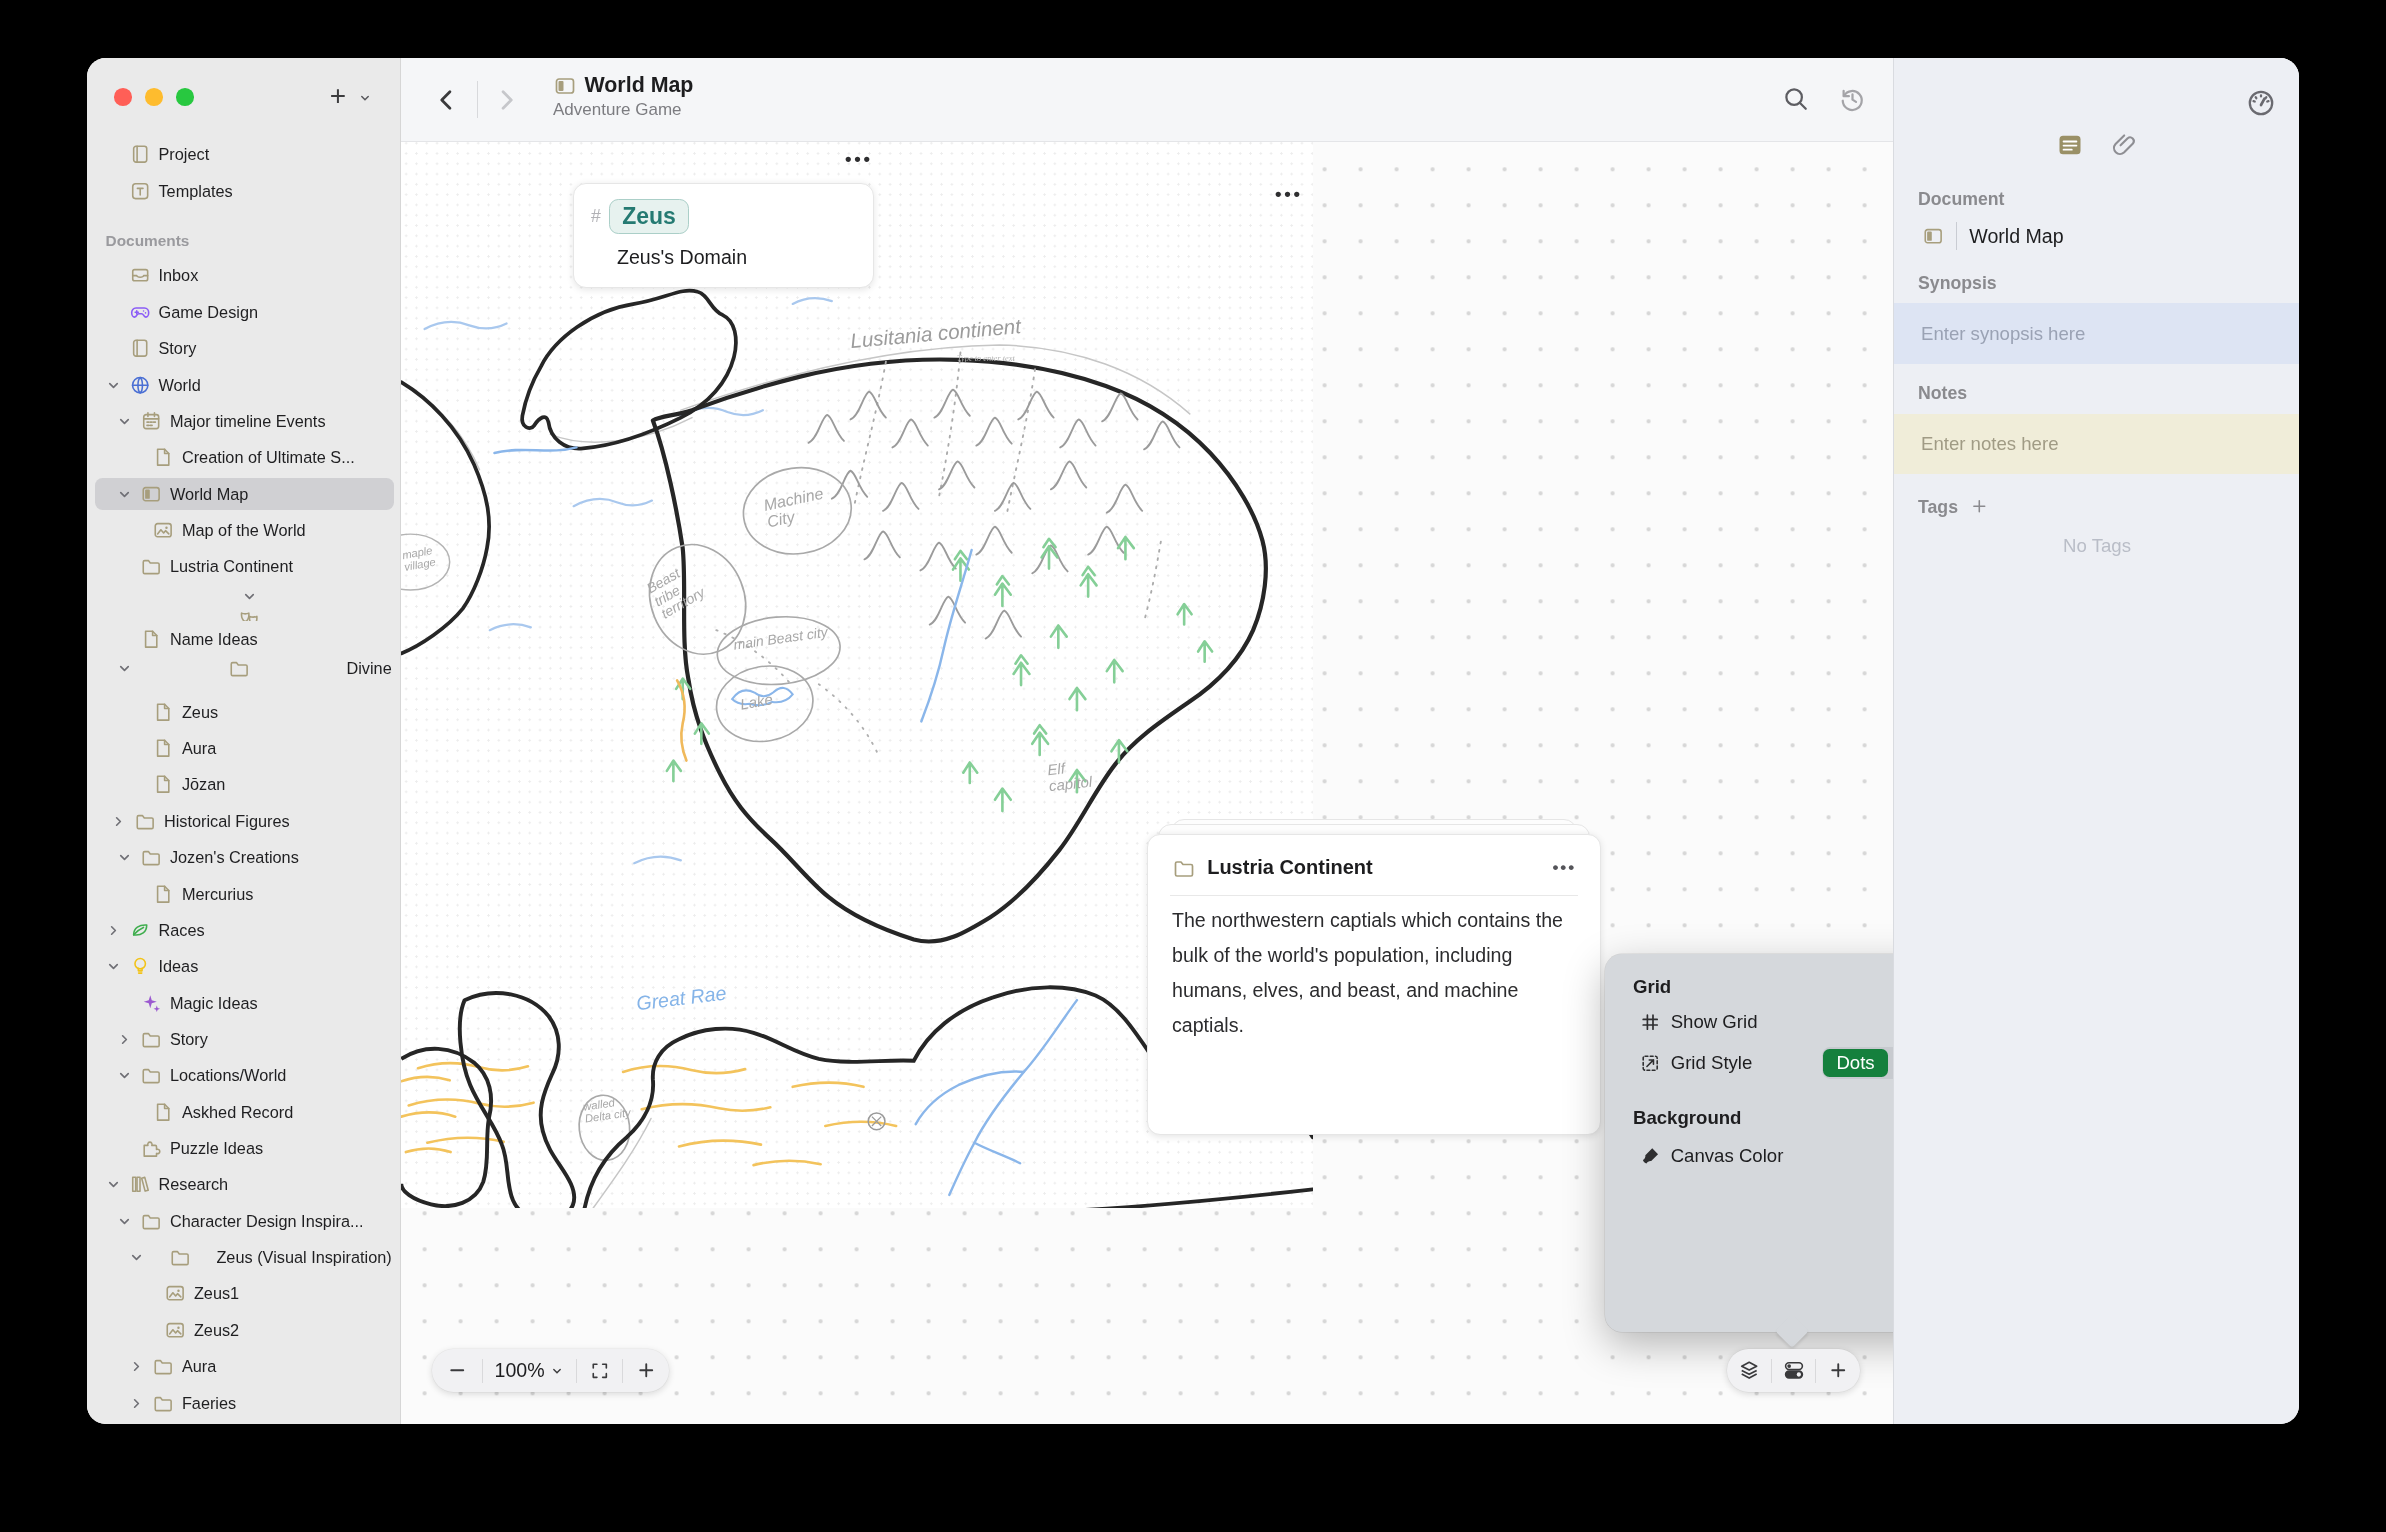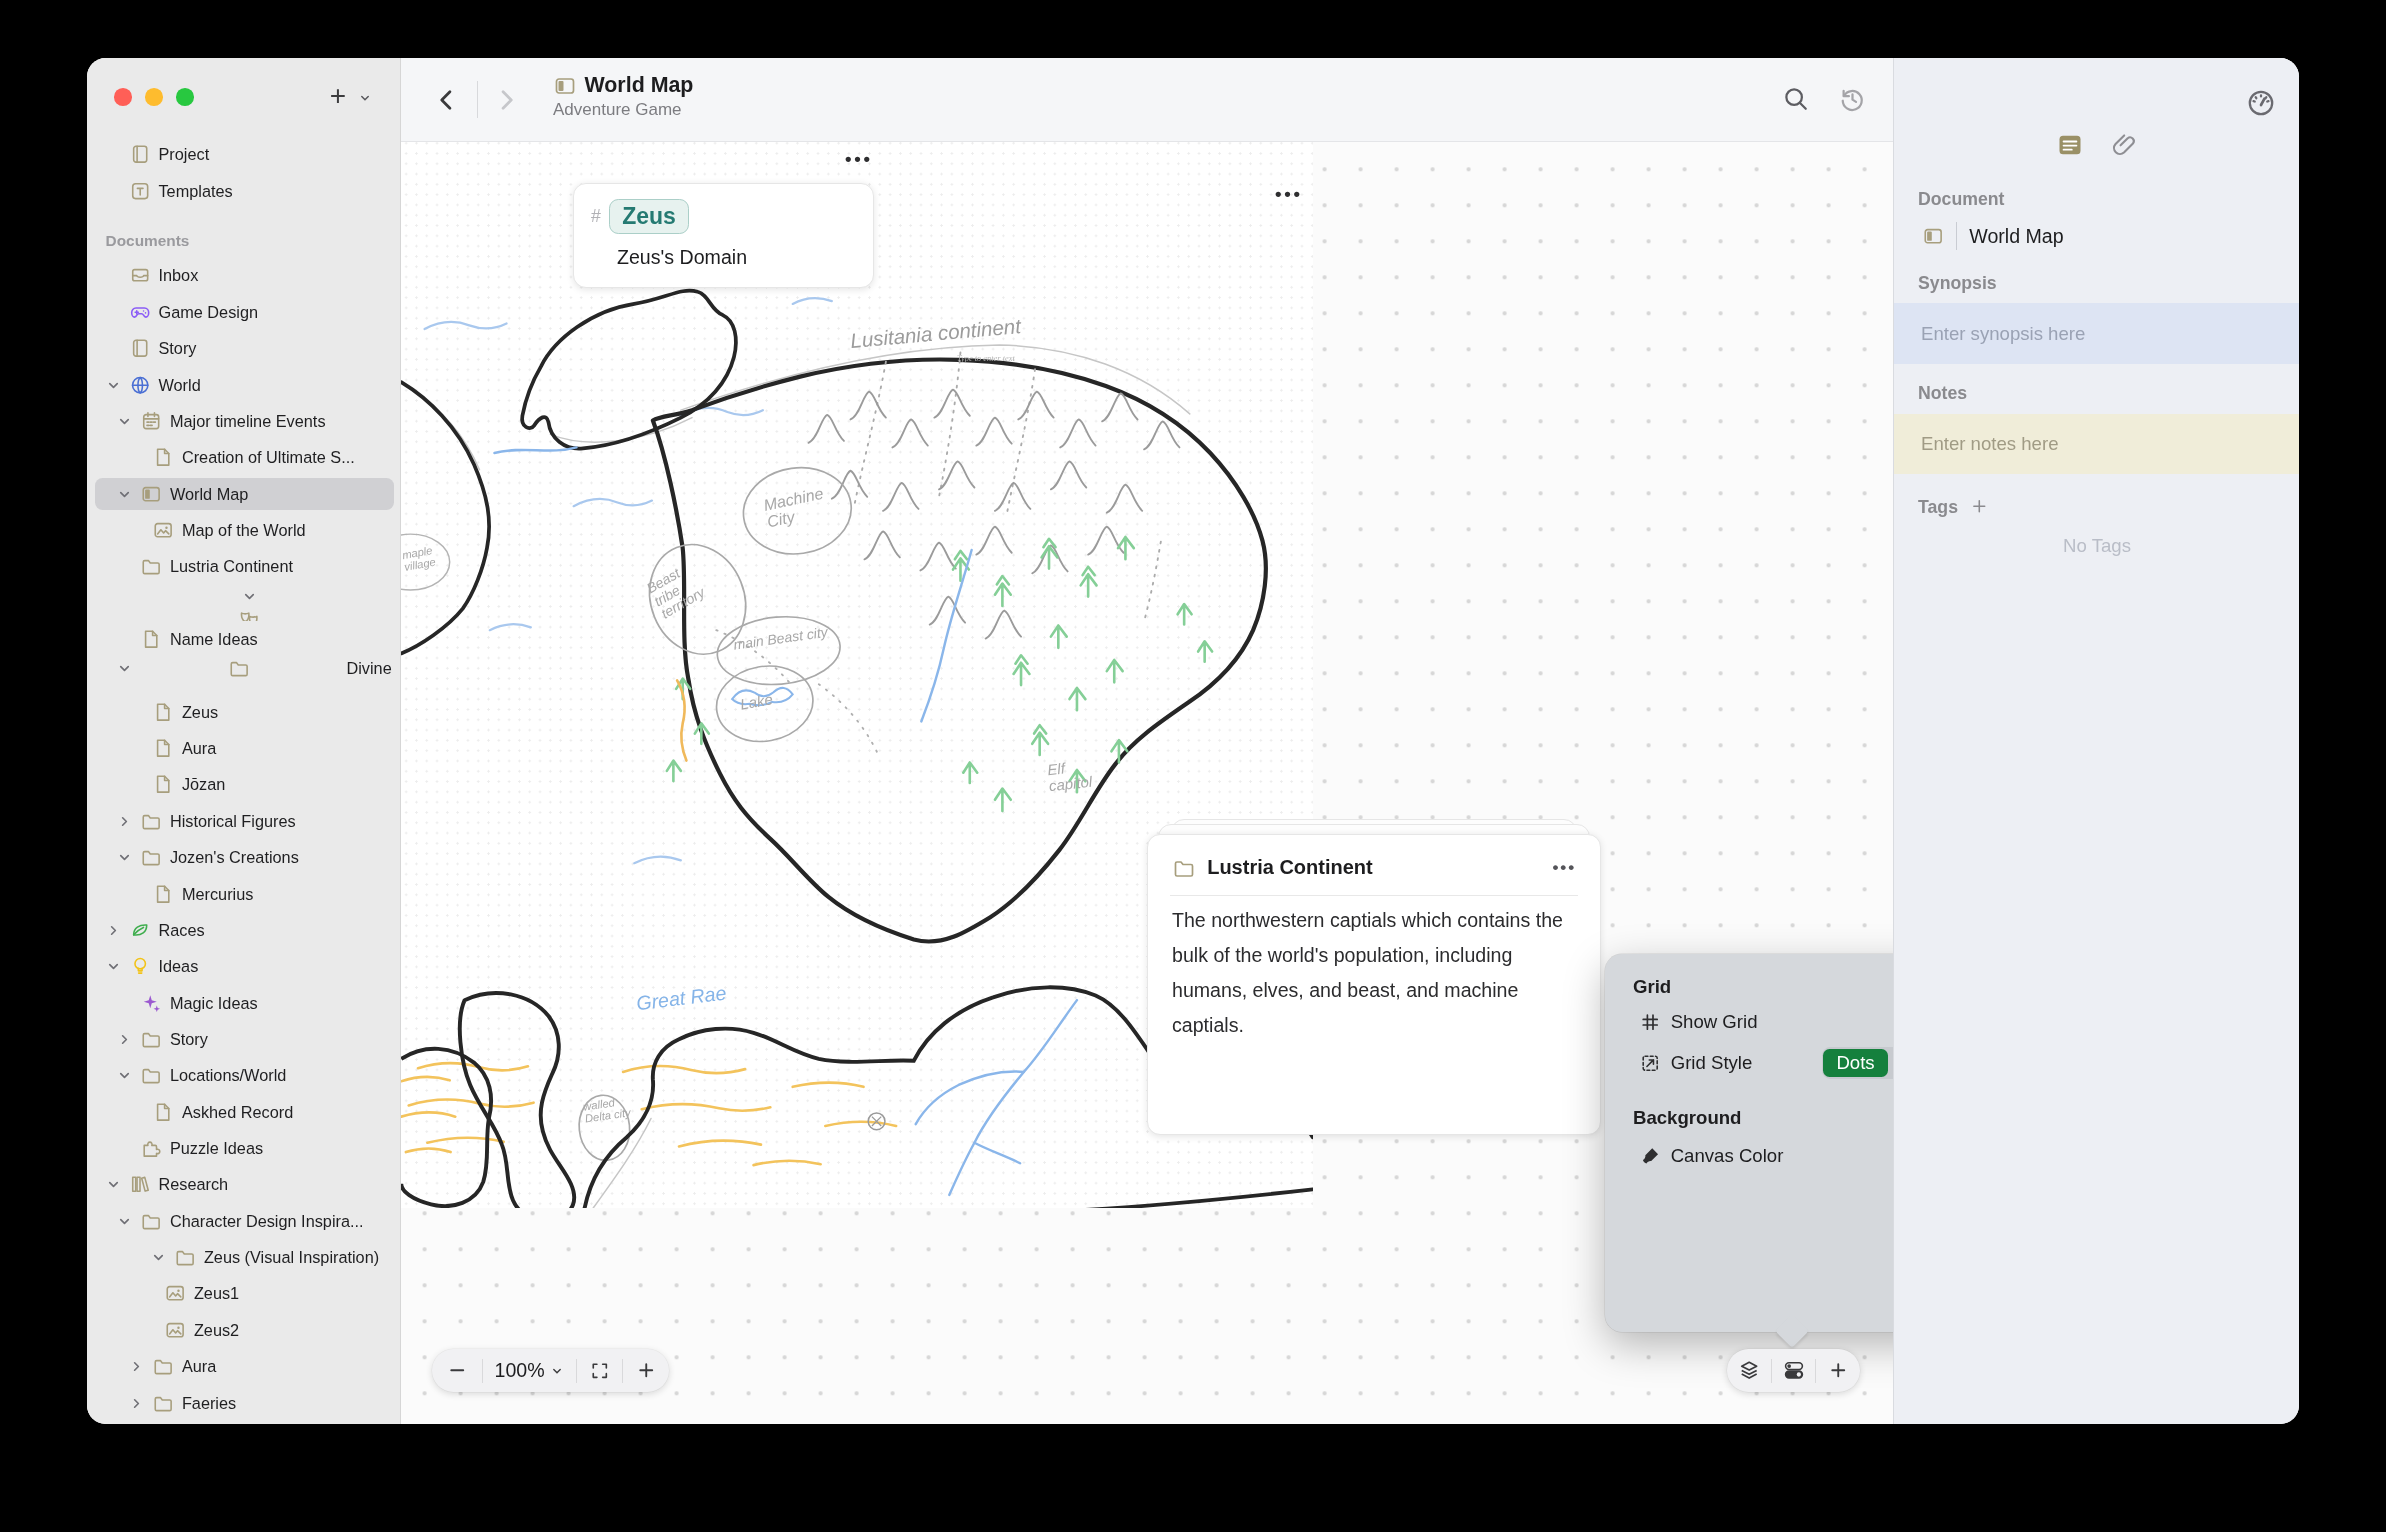--- a/index.html
+++ b/index.html
@@ -303,21 +303,21 @@
         <div class="trow" style="top: 708px; padding-left: 42px;">
           <span class="chev-slot"></span>
           <span class="ticon" style="color: rgb(167, 158, 125);">
             <svg width="22.4" height="22.4" viewBox="0 0 24 24" fill="none" stroke="currentColor" stroke-width="1.7" stroke-linecap="round" stroke-linejoin="round">
               <path d="M6 3.5h7.5L18 8v12.5H6z"></path>
               <path d="M13.5 3.5V8H18"></path>
             </svg>
           </span>
           <span class="tlabel">Jōzan</span>
         </div>
-        <div class="trow" style="top: 745px; padding-left: 30px;">
+        <div class="trow" style="top: 745px; padding-left: 24px;">
           <span class="chev-slot">
             <svg width="15" height="15" viewBox="0 0 24 24" fill="none" stroke="currentColor" stroke-width="2.6" stroke-linecap="round" stroke-linejoin="round">
               <path d="M9 6l6 6-6 6"></path>
             </svg>
           </span>
           <span class="ticon" style="color: rgb(167, 158, 125);">
             <svg width="22.4" height="22.4" viewBox="0 0 24 24" fill="none" stroke="currentColor" stroke-width="1.7" stroke-linecap="round" stroke-linejoin="round">
               <path d="M3.5 18.5v-11a1.5 1.5 0 0 1 1.5-1.5h4l2 2.5h8a1.5 1.5 0 0 1 1.5 1.5v8.5a1.5 1.5 0 0 1-1.5 1.5H5a1.5 1.5 0 0 1-1.5-1.5z"></path>
             </svg>
           </span>
@@ -450,21 +450,21 @@
               <path d="M6 9l6 6 6-6"></path>
             </svg>
           </span>
           <span class="ticon" style="color: rgb(167, 158, 125);">
             <svg width="22.4" height="22.4" viewBox="0 0 24 24" fill="none" stroke="currentColor" stroke-width="1.7" stroke-linecap="round" stroke-linejoin="round">
               <path d="M3.5 18.5v-11a1.5 1.5 0 0 1 1.5-1.5h4l2 2.5h8a1.5 1.5 0 0 1 1.5 1.5v8.5a1.5 1.5 0 0 1-1.5 1.5H5a1.5 1.5 0 0 1-1.5-1.5z"></path>
             </svg>
           </span>
           <span class="tlabel">Character Design Inspira...</span>
         </div>
-        <div class="trow" style="top: 1181px; padding-left: 64px;">
+        <div class="trow" style="top: 1181px; padding-left: 42px; justify-content: space-between;">
           <span class="chev-slot">
             <svg width="15" height="15" viewBox="0 0 24 24" fill="none" stroke="currentColor" stroke-width="2.6" stroke-linecap="round" stroke-linejoin="round">
               <path d="M6 9l6 6 6-6"></path>
             </svg>
           </span>
           <span class="ticon" style="color: rgb(167, 158, 125);">
             <svg width="22.4" height="22.4" viewBox="0 0 24 24" fill="none" stroke="currentColor" stroke-width="1.7" stroke-linecap="round" stroke-linejoin="round">
               <path d="M3.5 18.5v-11a1.5 1.5 0 0 1 1.5-1.5h4l2 2.5h8a1.5 1.5 0 0 1 1.5 1.5v8.5a1.5 1.5 0 0 1-1.5 1.5H5a1.5 1.5 0 0 1-1.5-1.5z"></path>
             </svg>
           </span>

